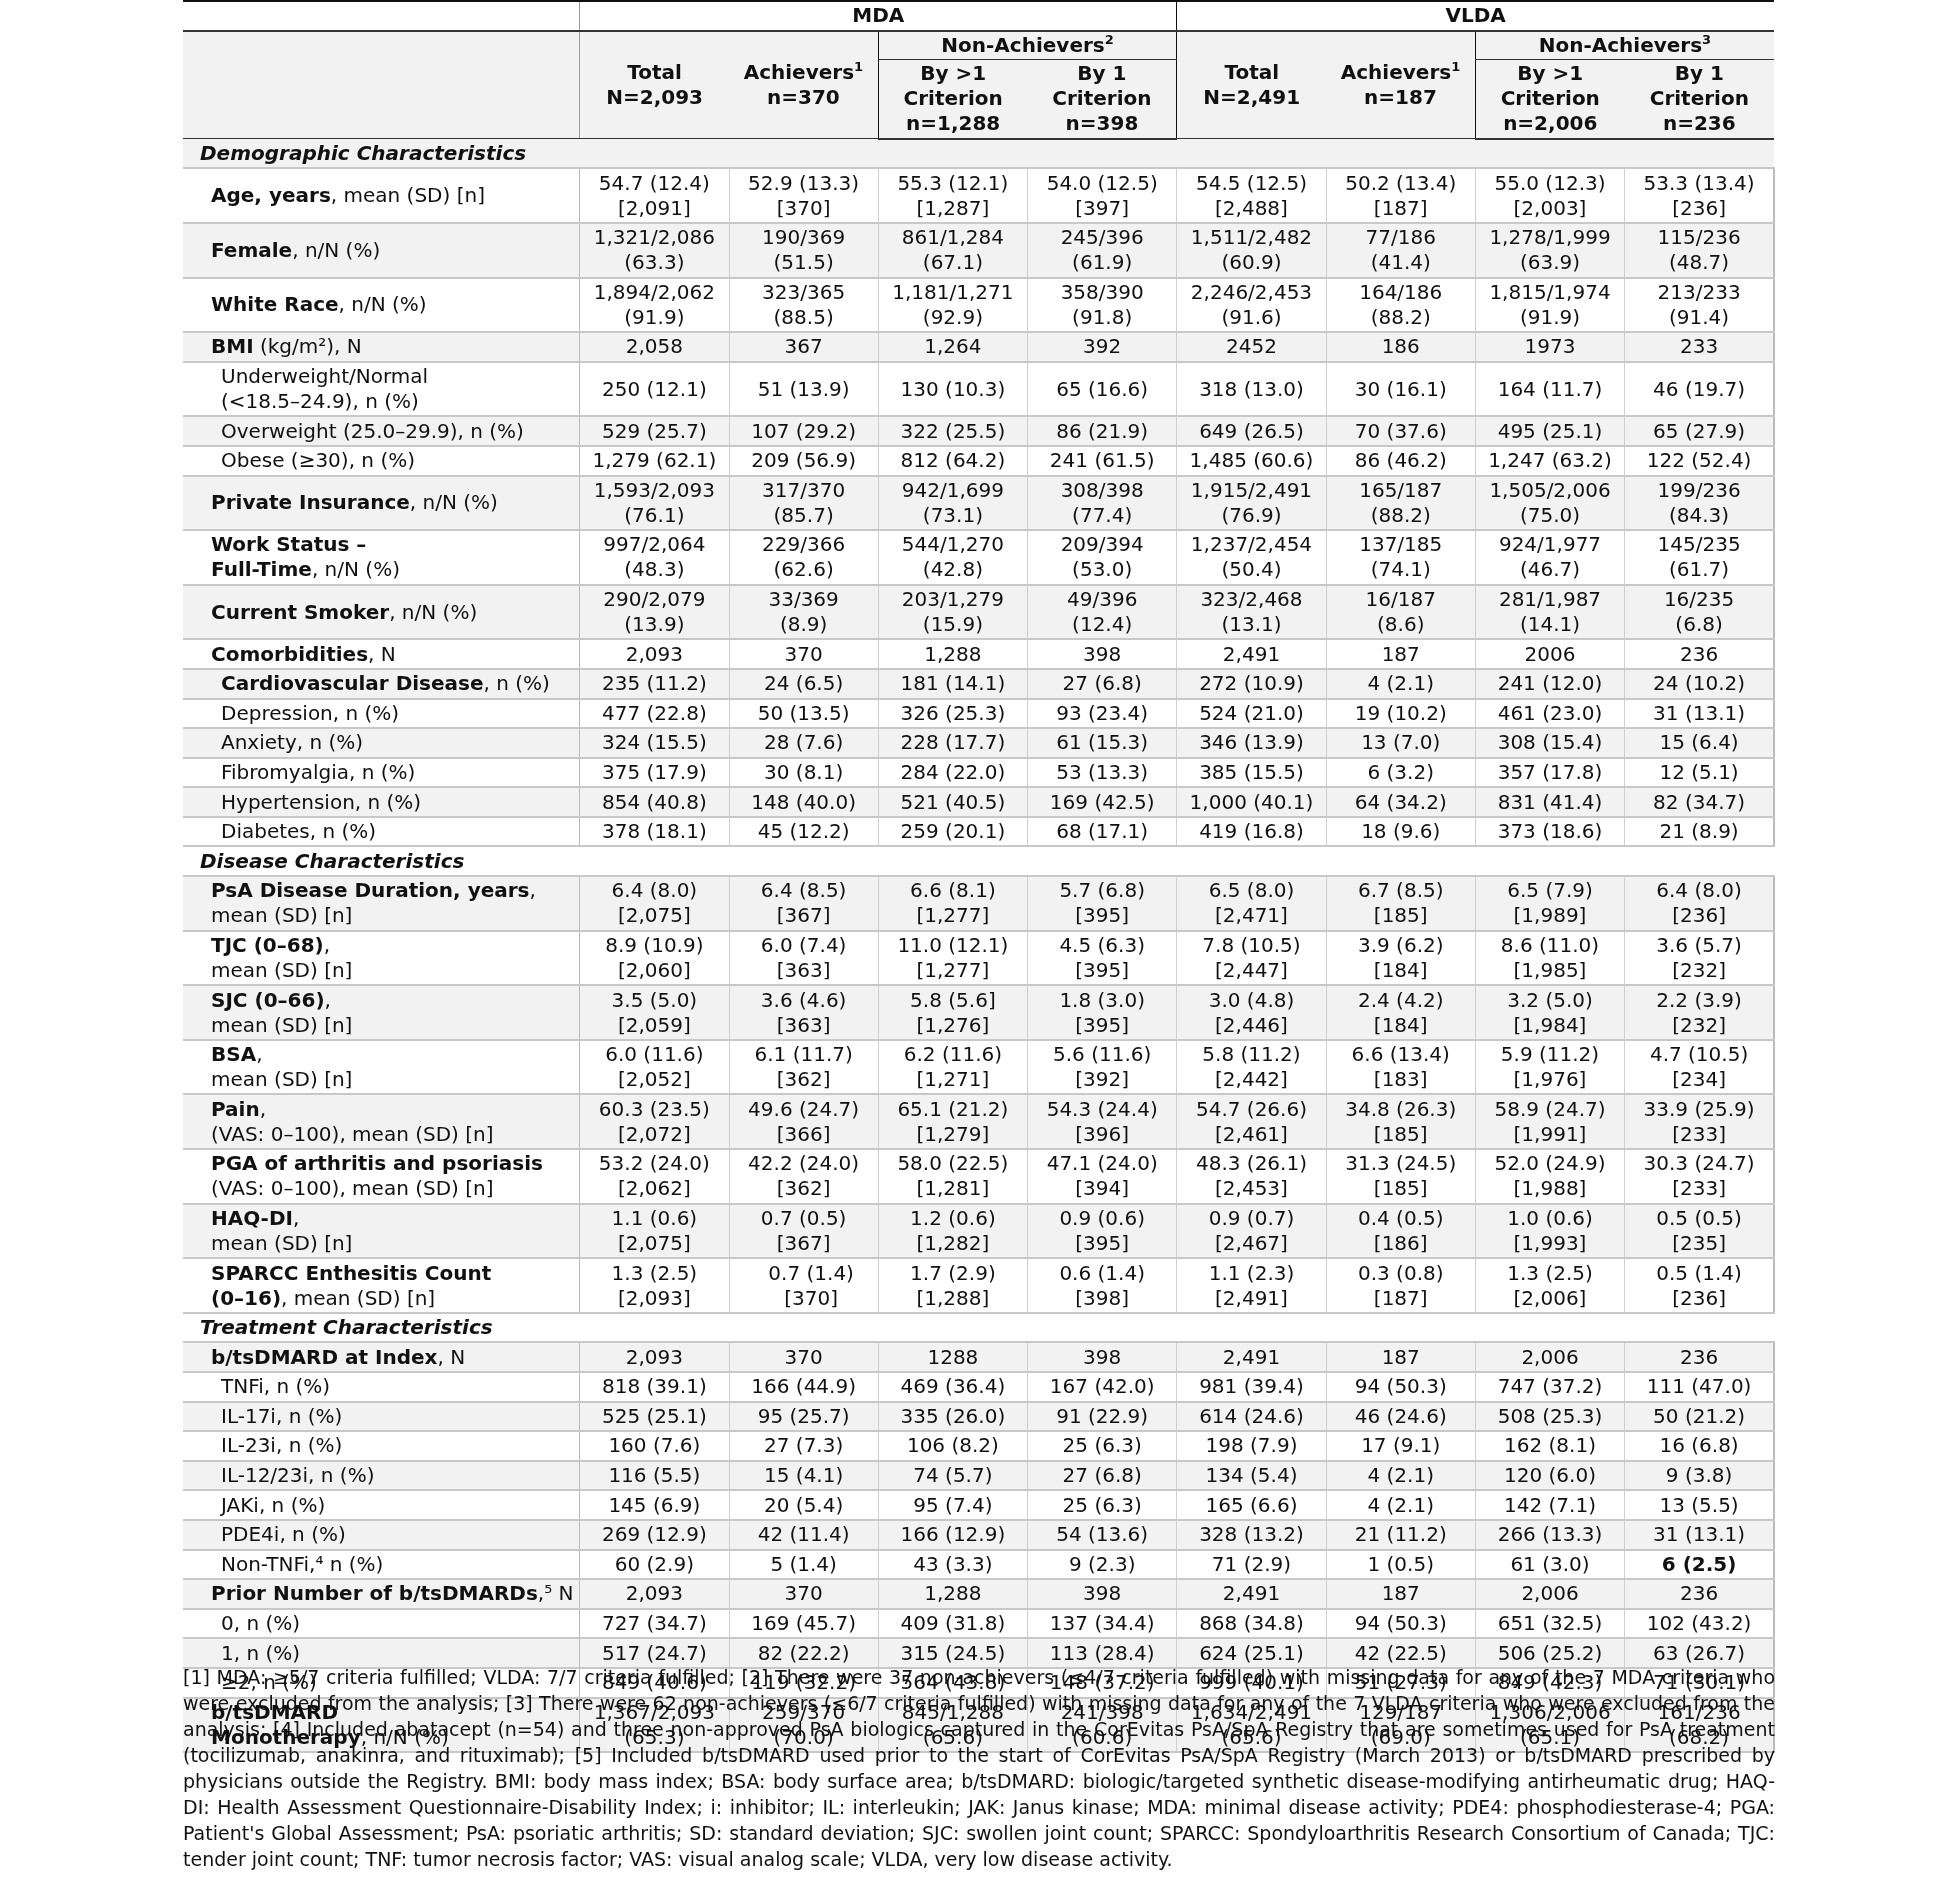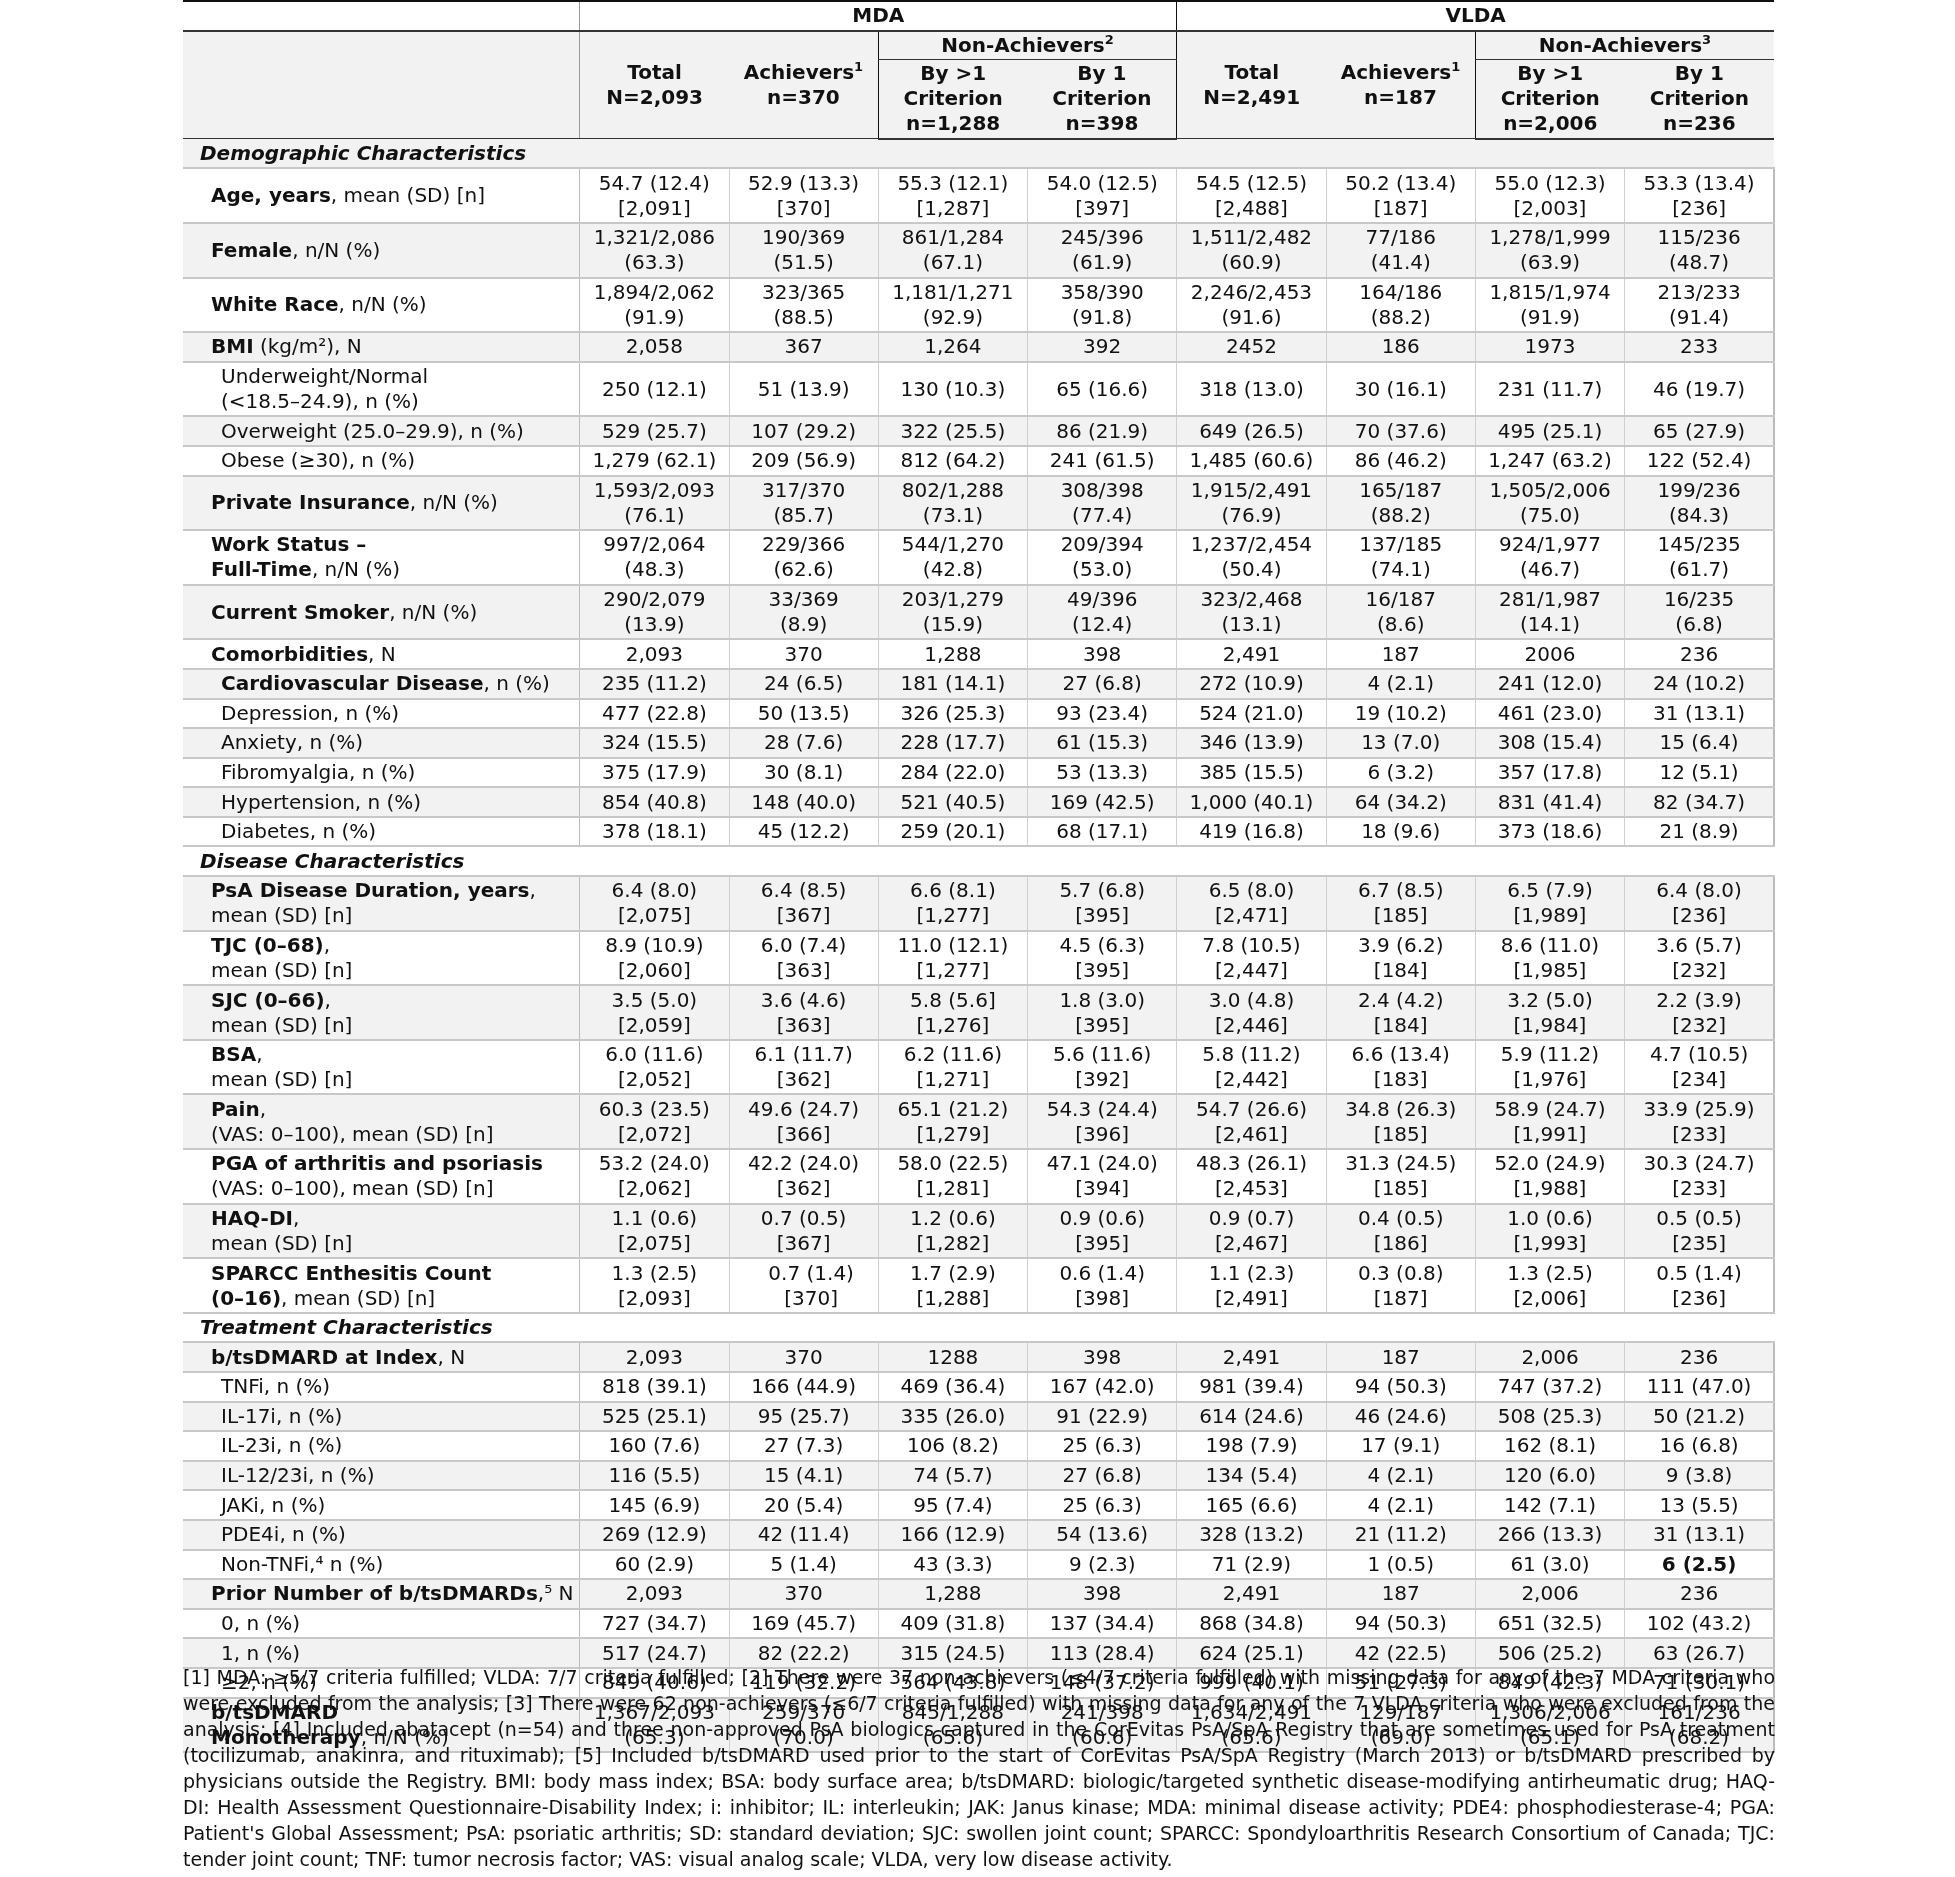--- a/index.html
+++ b/index.html
@@ -166,21 +166,21 @@
         </tr>
         <tr>
           <td class="lab sub"><span style="white-space: pre-line; margin-top: 28px;">Underweight/Normal
 (&lt;18.5–24.9), n (%)</span></td>
           <td class="vb" style="white-space: pre-line;">250 (12.1)</td>
           <td style="white-space: pre-line;">51 (13.9)</td>
           <td class="vb" style="white-space: pre-line;">130 (10.3)</td>
           <td style="white-space: pre-line;">65 (16.6)</td>
           <td class="vb" style="white-space: pre-line;">318 (13.0)</td>
           <td style="white-space: pre-line;">30 (16.1)</td>
-          <td class="vb" style="white-space: pre-line;">231 (11.7)</td>
+          <td class="vb" style="white-space: pre-line;">164 (11.7)</td>
           <td class="last" style="white-space: pre-line;">46 (19.7)</td>
         </tr>
         <tr class="alt">
           <td class="lab sub"><span style="white-space: pre-line;">Overweight (25.0–29.9), n (%)</span></td>
           <td class="vb" style="white-space: pre-line;">529 (25.7)</td>
           <td style="white-space: pre-line;">107 (29.2)</td>
           <td class="vb" style="white-space: pre-line;">322 (25.5)</td>
           <td style="white-space: pre-line;">86 (21.9)</td>
           <td class="vb" style="white-space: pre-line;">649 (26.5)</td>
           <td style="white-space: pre-line;">70 (37.6)</td>
@@ -197,21 +197,21 @@
           <td style="white-space: pre-line;">86 (46.2)</td>
           <td class="vb" style="white-space: pre-line;">1,247 (63.2)</td>
           <td class="last" style="white-space: pre-line;">122 (52.4)</td>
         </tr>
         <tr class="alt">
           <td class="lab"><span class="b" style="white-space: pre-line;">Private Insurance</span><span style="white-space: pre-line;">, n/N (%)</span></td>
           <td class="vb" style="white-space: pre-line;">1,593/2,093
 (76.1)</td>
           <td style="white-space: pre-line;">317/370
 (85.7)</td>
-          <td class="vb" style="white-space: pre-line;">802/1,288
+          <td class="vb" style="white-space: pre-line;">942/1,699
 (73.1)</td>
           <td style="white-space: pre-line;">308/398
 (77.4)</td>
           <td class="vb" style="white-space: pre-line;">1,915/2,491
 (76.9)</td>
           <td style="white-space: pre-line;">165/187
 (88.2)</td>
           <td class="vb" style="white-space: pre-line;">1,505/2,006
 (75.0)</td>
           <td class="last" style="white-space: pre-line;">199/236

